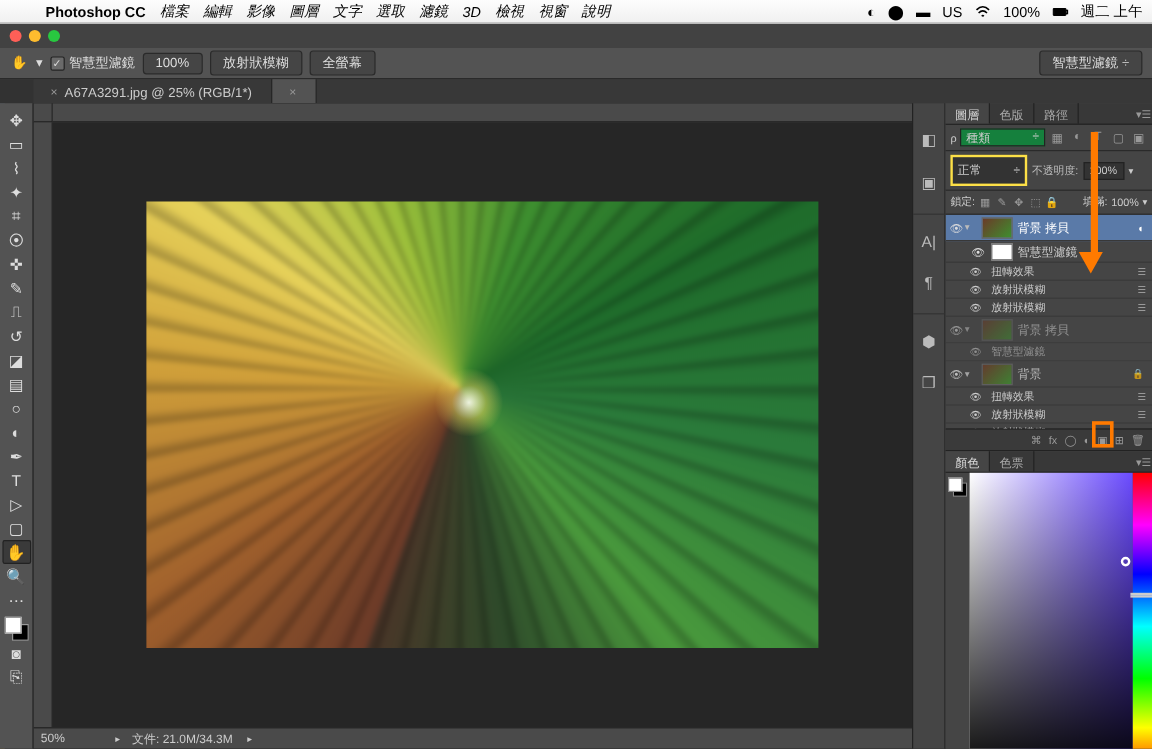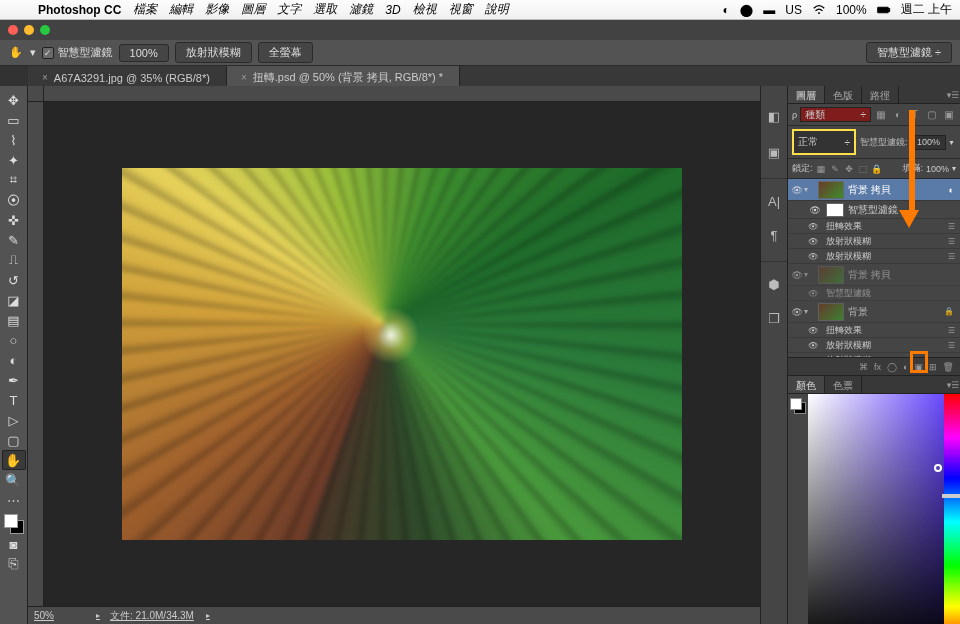--- a/index.html
+++ b/index.html
@@ -47,41 +47,41 @@
 .canvas-zone { flex: 1; position: relative; background: #262626; overflow: hidden; }
 .ruler-h { position: absolute; top: 0; left: 16px; right: 0; height: 16px; background: #4a4a4a; border-bottom: 1px solid #222; font-size: 7px; color: #ccc; }
 .ruler-v { position: absolute; top: 16px; left: 0; bottom: 18px; width: 16px; background: #4a4a4a; border-right: 1px solid #222; }
 .ruler-corner { position: absolute; top: 0; left: 0; width: 16px; height: 16px; background: #4a4a4a; border-right: 1px solid #222; border-bottom: 1px solid #222; }
 .canvas-inner { position: absolute; top: 16px; left: 16px; right: 0; bottom: 18px; display: flex; align-items: center; justify-content: center; }
 .artwork { width: 560px; height: 372px; background: radial-gradient(circle at 48% 45%, #fdf5cc 0%, #e8d26a 6%, #b4a23a 10%, transparent 12%); position: relative; overflow: hidden; }
 .swirl { position: absolute; inset: -30%; background: conic-gradient(from 200deg at 48% 45%, #6b3a28 0deg, #a0602c 35deg, #d1a13a 75deg, #e6d25a 105deg, #9bbf3a 140deg, #3e8f2f 180deg, #1e6b2a 220deg, #2a7a3a 260deg, #4a9a3c 300deg, #2e4a2a 330deg, #4a3528 360deg); filter: blur(2px); }
 .swirl::after { content: ""; position: absolute; inset: 0; background: repeating-conic-gradient(from 200deg at 48% 45%, rgba(0,0,0,0) 0deg, rgba(0,0,0,0) 3deg, rgba(0,0,0,0.25) 4deg, rgba(0,0,0,0) 6deg); mix-blend-mode: multiply; }
 .swirl-core { position: absolute; inset: 0; background: radial-gradient(circle at 48% 45%, rgba(255,255,240,0.9) 0%, rgba(230,210,90,0.5) 4%, transparent 8%); }
 
-.status-bar { position: absolute; left: 0; right: 0; bottom: 0; height: 18px; background: #4a4a4a; border-top: 1px solid #222; display: flex; align-items: center; font-size: 10px; color: #ccc; padding: 0 6px; gap: 10px; text-decoration: underline; }
+.status-bar { position: absolute; left: 0; right: 0; bottom: 0; height: 18px; background: #4a4a4a; border-top: 1px solid #222; display: flex; align-items: center; font-size: 10px; color: #ccc; padding: 0 6px; gap: 10px; }
 .status-bar .zoom { width: 50px; }
 .status-bar .tri { margin-left: 2px; font-size: 8px; }
 
 
 .dock-col { width: 28px; background: #454545; border-left: 1px solid #222; border-right: 1px solid #222; padding: 20px 0; display: flex; flex-direction: column; align-items: center; gap: 16px; }
 .dock-col .dock-icon { width: 20px; height: 20px; display: flex; align-items: center; justify-content: center; color: #bbb; font-size: 13px; }
 .dock-col .dock-group { border-top: 1px solid #333; padding-top: 12px; width: 100%; display: flex; flex-direction: column; align-items: center; gap: 14px; }
 
 
 .right-panels { width: 172px; background: #454545; display: flex; flex-direction: column; color: #ccc; font-size: 10px; }
 .panel { border-bottom: 1px solid #222; background: #454545; }
 .panel-tabs { display: flex; height: 18px; background: #383838; border-bottom: 1px solid #222; align-items: stretch; }
 .panel-tab { padding: 3px 8px 0; font-size: 10px; color: #aaa; border-right: 1px solid #222; }
 .panel-tab.active { background: #454545; color: #ddd; }
 .panel-tabs .spacer { flex:1; }
 .panel-tabs .menu-tri { width: 14px; display:flex; align-items:center; justify-content:center; font-size:9px; color:#999; }
 
 .layers-body { padding: 0; position: relative; }
 .layers-toolbar { display: flex; align-items: center; gap: 3px; padding: 3px 4px; border-bottom: 1px solid #2a2a2a; }
-.layers-toolbar .dd { flex: 1; background: #7f1d1d; border: 1px solid #222; height: 15px; padding: 0 4px; font-size: 10px; display: flex; align-items: center; justify-content: space-between; }
+.layers-toolbar .dd { flex: 1; background: #15803d; border: 1px solid #222; height: 15px; padding: 0 4px; font-size: 10px; display: flex; align-items: center; justify-content: space-between; }
 .layers-toolbar .ic { width: 14px; height: 14px; display:flex;align-items:center;justify-content:center; color:#999; font-size:10px; }
 .layers-row2 { display: flex; align-items: center; padding: 3px 4px; gap: 4px; border-bottom: 1px solid #2a2a2a; }
 .layers-row2 .dd { width: 64px; background: #333; border: 2px solid #fde047; height: 26px; padding: 0 4px; font-size: 10px; display: flex; align-items: center; justify-content: space-between; }
 .layers-row2 .lbl { font-size: 9px; color: #bbb; }
 .layers-row2 .pct { width: 34px; background: #333; border: 1px solid #222; height: 15px; font-size: 9px; display:flex;align-items:center;justify-content:center; }
 .layers-row3 { display: flex; align-items: center; padding: 3px 4px; gap: 3px; border-bottom: 1px solid #2a2a2a; font-size: 9px; }
 .layers-row3 .lock-ic { width: 11px; height: 11px; display:flex;align-items:center;justify-content:center; color:#999; font-size:9px; }
 .layers-row3 .spacer { flex:1; }
 
 .layer-tree { max-height: 178px; overflow: hidden; }
@@ -172,25 +172,24 @@
   <button class="opt-btn">100%</button>
   <button class="opt-btn">放射狀模糊</button>
   <button class="opt-btn">全螢幕</button>
   <span class="right"></span>
   <button class="opt-btn"><span>智慧型濾鏡</span> ÷</button>
 </div>
 
 <div class="doc-tabs">
   <div class="doc-tab">
     <span class="close">×</span>
-    <span>A67A3291.jpg @ 35% (RGB/8*)</span>
+    <span>A67A3291.jpg @ 25% (RGB/1*)</span>
   </div>
   <div class="doc-tab active">
     <span class="close">×</span>
-    <span>扭轉.psd @ 50% (背景 拷貝, RGB/8*) *</span>
   </div>
 </div>
 
 <div class="palette-strip"></div>
 
 <div class="main-area">
 
   <div class="toolbox">
     <div class="tool">✥</div>
     <div class="tool">▭</div>
@@ -273,21 +272,21 @@
           <span class="ic">◐</span>
           <span class="ic">T</span>
           <span class="ic">▢</span>
           <span class="ic">▣</span>
         </div>
         <div class="layers-row2">
           <div class="dd">
               <span>正常</span>
               <span>÷</span>
             </div>
-          <span class="lbl">智慧型濾鏡:</span>
+          <span class="lbl">不透明度:</span>
           <div class="pct">100%</div>
           <span style="font-size:8px;">▾</span>
         </div>
         <div class="layers-row3">
           <span class="lbl">鎖定:</span>
           <span class="lock-ic">▦</span>
           <span class="lock-ic">✎</span>
           <span class="lock-ic">✥</span>
           <span class="lock-ic">⬚</span>
           <span class="lock-ic">🔒</span>

